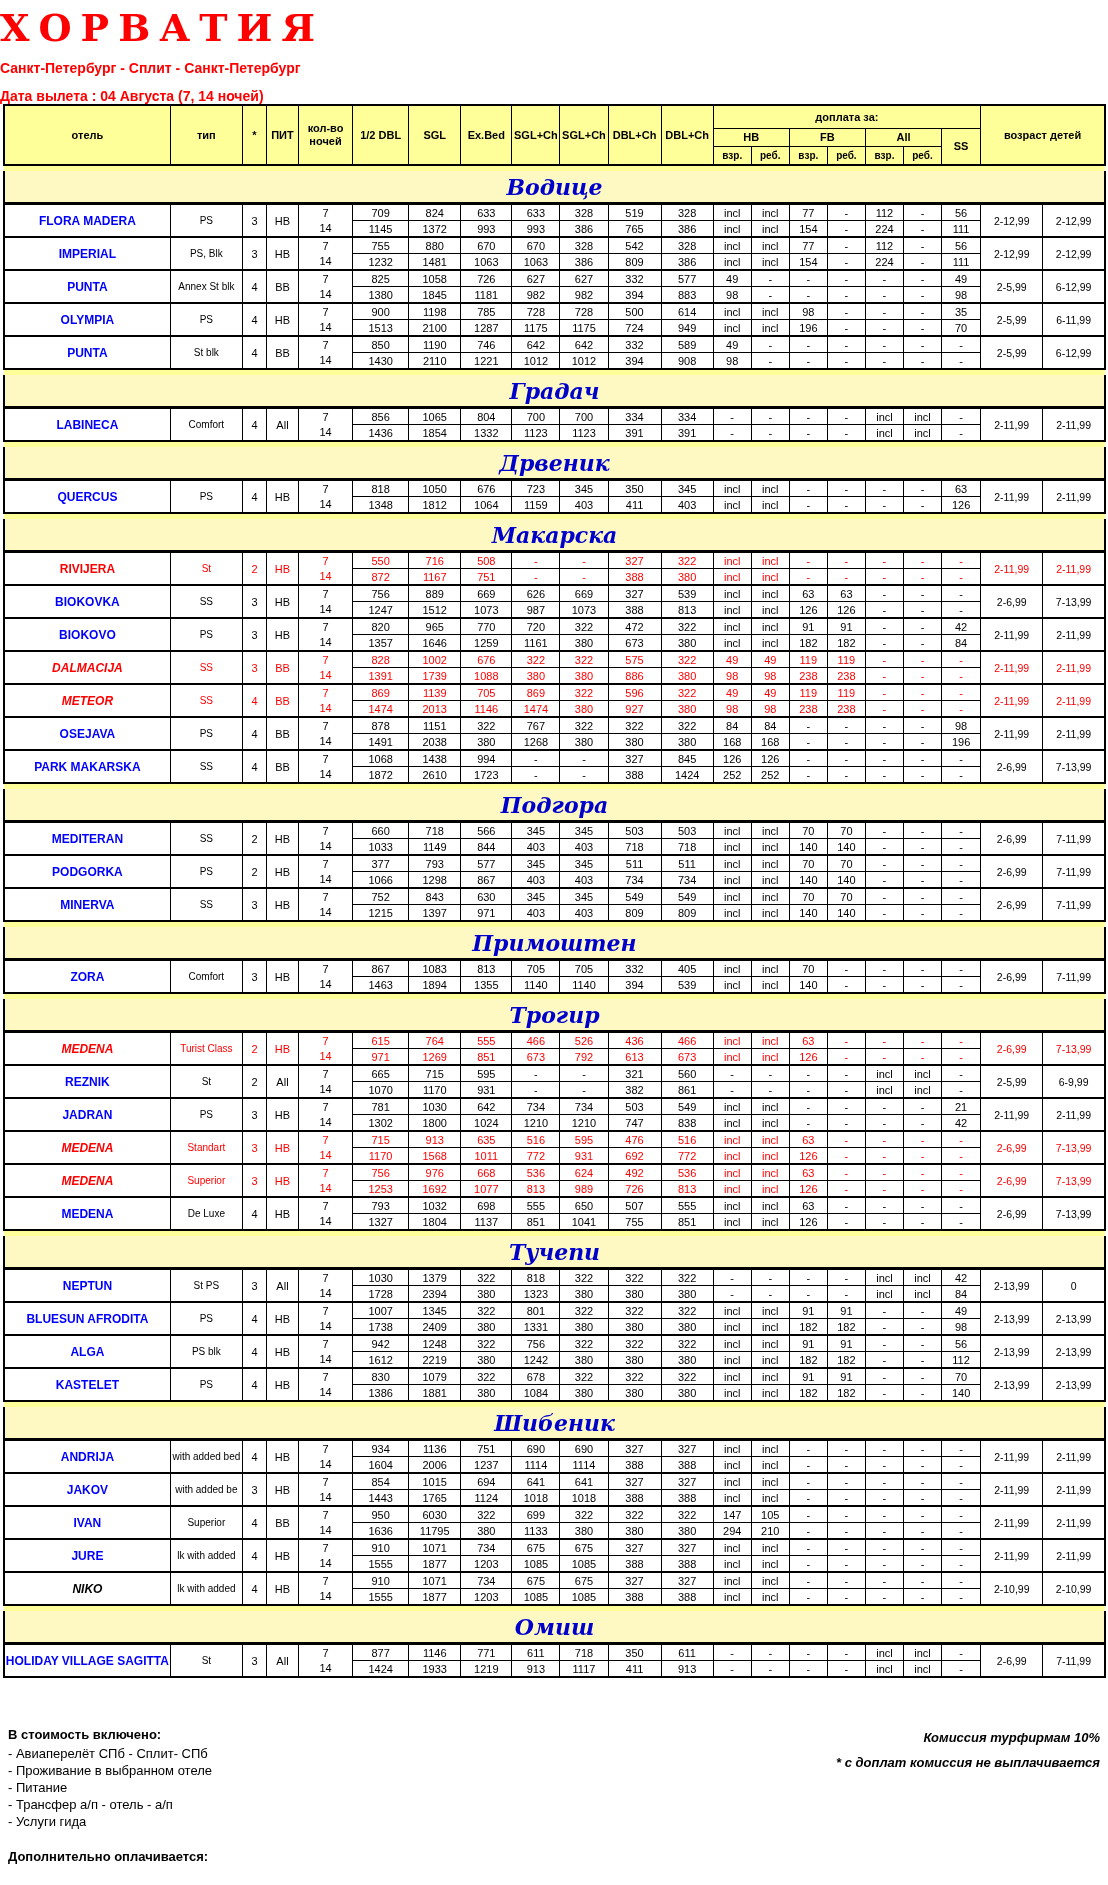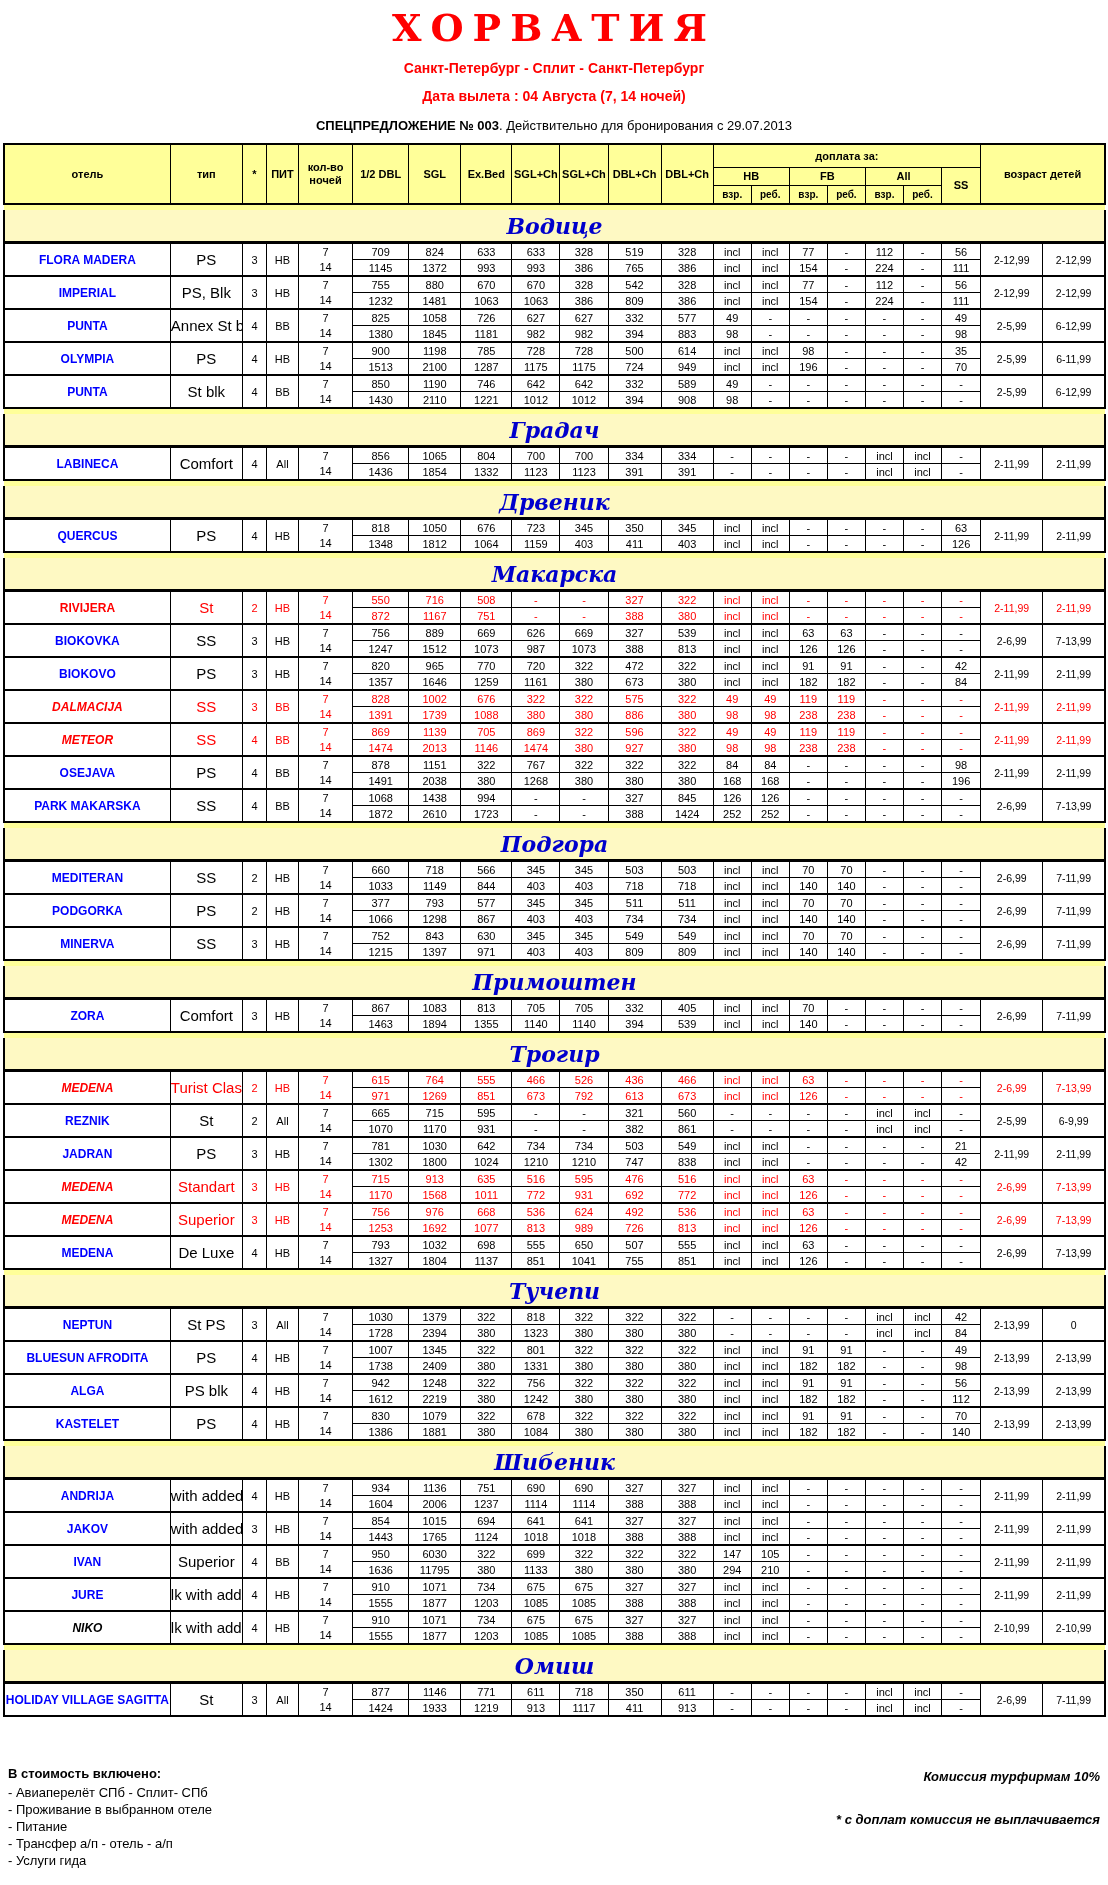--- a/index.html
+++ b/index.html
@@ -1,17 +1,17 @@
 <!DOCTYPE html>
 <html><head>
 <meta charset="utf-8">
 <style>
   html,body{margin:0;padding:0;background:#fff;}
   body{width:1108px;font-family:"Liberation Sans",sans-serif;overflow-x:hidden;}
-  .top{text-align:center;padding-top:6px;}
+  .top{text-align:left;padding-top:6px;}
   .title{color:#f00;font-family:"DejaVu Serif",serif;font-weight:bold;font-size:38px;
          line-height:44px;letter-spacing:9px;}
   .route{color:#f00;font-weight:bold;font-size:14px;margin-top:10px;}
   .date-line{color:#f00;font-weight:bold;font-size:14px;margin-top:12px;}
   .spec-line{color:#000;font-size:13px;margin-top:14px;margin-bottom:10px;}
   .spec-line b{font-weight:bold;}
   table{border-collapse:collapse;table-layout:fixed;width:1103px;margin-left:3px;
         border:2px solid #000;}
   td,th{border:1px solid #000;padding:0;text-align:center;vertical-align:middle;
         font-size:11px;overflow:hidden;white-space:nowrap;}
@@ -26,39 +26,38 @@
              border-top:3px solid #0369a1;border-bottom:3px solid #000;}
   tbody td{height:15px;}
   tr.hstart td{border-top:2px solid #000;}
   td.n7{border-bottom-style:hidden;}
   td.n14{border-top-style:hidden;}
   td.hname{font-weight:bold;font-size:12px;}
   td.hname.blue{color:#0000FF;}
   td.hname.red{color:#FF0000;}
   td.hname.black{color:#000;}
   td.hname.ital{font-style:italic;}
-  td.tcell{font-size:15px;}
+  td.tcell{font-size:10px;}
   td.age{font-size:10.5px;}
   tr.redrow td{color:#FF0000;}
   .footer{display:flex;justify-content:space-between;margin:48px 8px 0 8px;font-size:13px;}
   .f-left{line-height:17px;}
   .f-title{font-weight:bold;margin-bottom:2px;}
   .f-item{line-height:17px;}
   .f-gap{height:18px;}
   .f-right{text-align:right;font-weight:bold;font-style:italic;padding-top:4px;}
-  .f-note{margin-top:28px;}
+  .f-note{margin-top:10px;}
 </style>
 </head>
 <body>
 
 <div class="top">
   <div class="title">ХОРВАТИЯ</div>
   <div class="route">Санкт-Петербург - Сплит - Санкт-Петербург</div>
   <div class="date-line">Дата вылета : 04 Августа (7, 14 ночей)</div>
-  <div class="spec-line"><b>СПЕЦПРЕДЛОЖЕНИЕ № 003</b><span>. Действительно для бронирования с 29.07.2013</span></div>
 </div>
 
 <table id="price-table">
   <colgroup>
     <col style="width:166px">
       <col style="width:72px">
       <col style="width:24px">
       <col style="width:32px">
     <col style="width:54px">
       <col style="width:56px">

